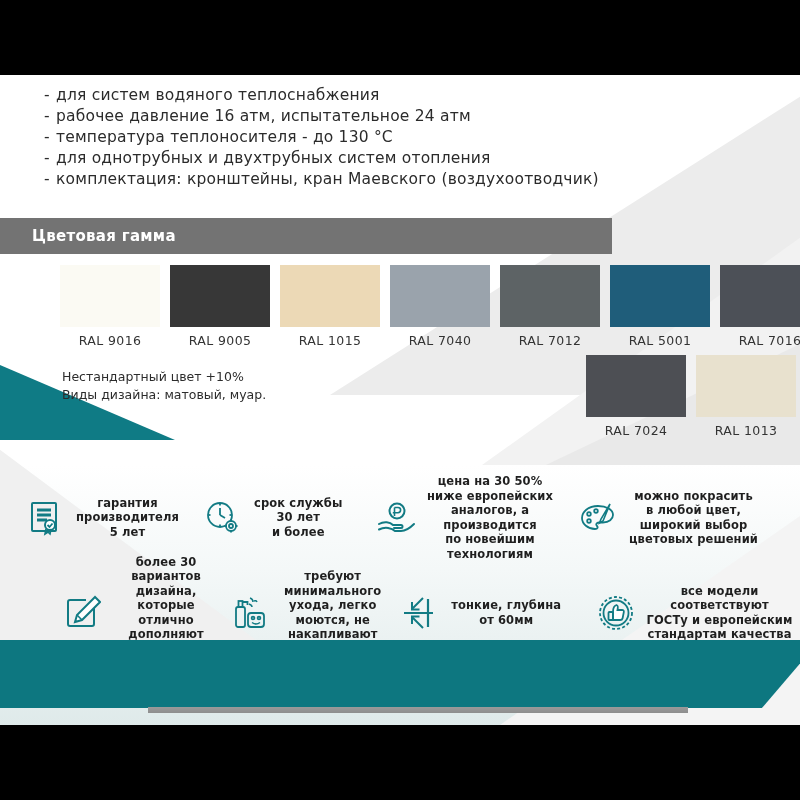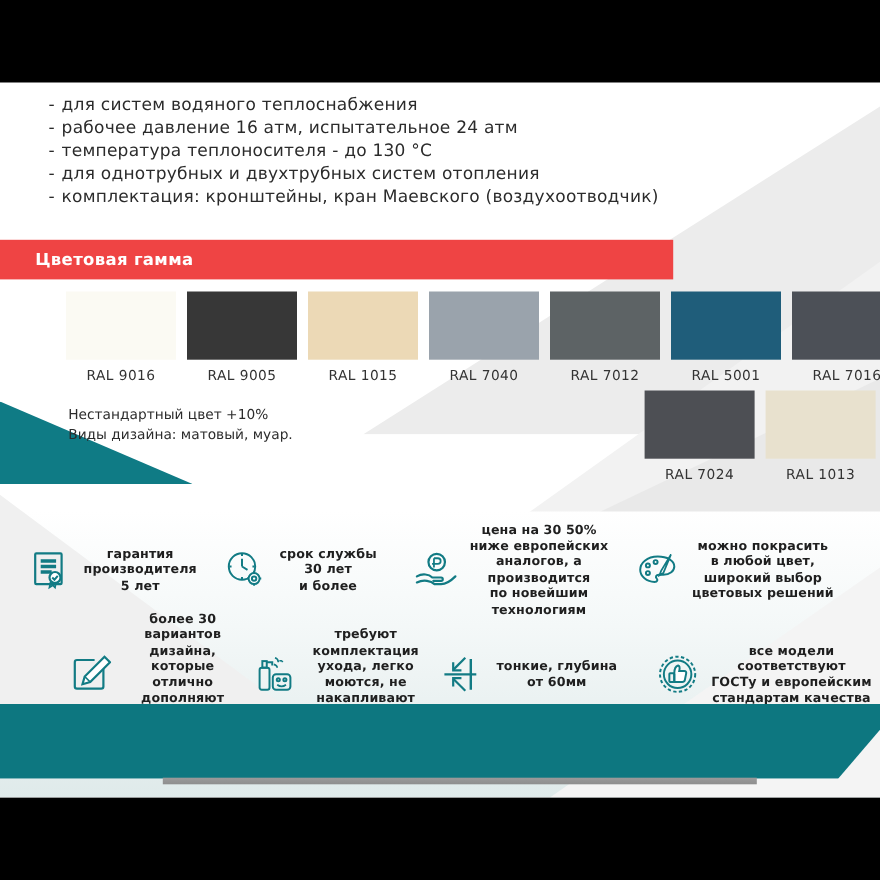--- a/index.html
+++ b/index.html
@@ -121,21 +121,21 @@
     color: #2b2b2b;
   }
 
   
   #color-header {
     position: absolute;
     left: 0;
     top: 143px;
     width: 612px;
     height: 36px;
-    background: #ef4444;
+    background: #737373;
     display: flex;
     align-items: center;
   }
   #color-header-title {
     color: #ffffff;
     font-size: 15px;
     font-weight: bold;
     letter-spacing: 0.3px;
     margin-left: 32px;
     font-family: "DejaVu Sans", sans-serif;
@@ -445,21 +445,21 @@
               <path d="M10.5 9 h5 v3"></path>
               <path d="M18 5 q3 1 3 4 M22 8 q2 -1 3 1 M17 11 q3 1 3 3" stroke-width="1.5"></path>
               <rect x="16" y="20" width="16" height="14" rx="3"></rect>
               <circle cx="21" cy="25" r="1.4"></circle>
               <circle cx="27" cy="25" r="1.4"></circle>
               <path d="M20 29.5 q4 3 8 0" stroke-width="1.5"></path>
             </svg>
           </div>
           <div class="ftext">
             <div>требуют</div>
-            <div>комплектация</div>
+            <div>минимального</div>
             <div>ухода, легко</div>
             <div>моются, не</div>
             <div>накапливают</div>
             <div>пыль</div>
           </div>
         </div>
 
         <div class="feature" id="feature-thin">
           <div class="ficon">
             <svg width="42" height="40" viewBox="0 0 42 40" fill="none" stroke="#127b84" stroke-width="2">

